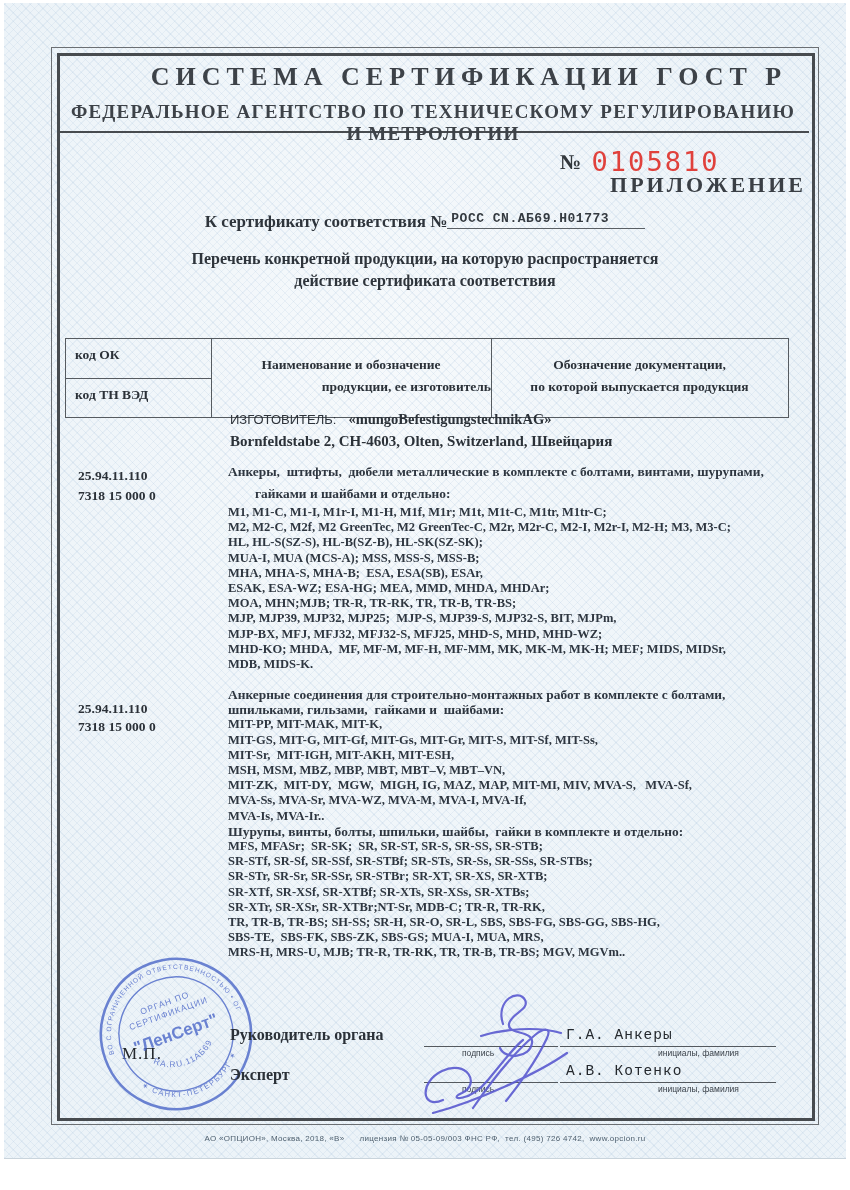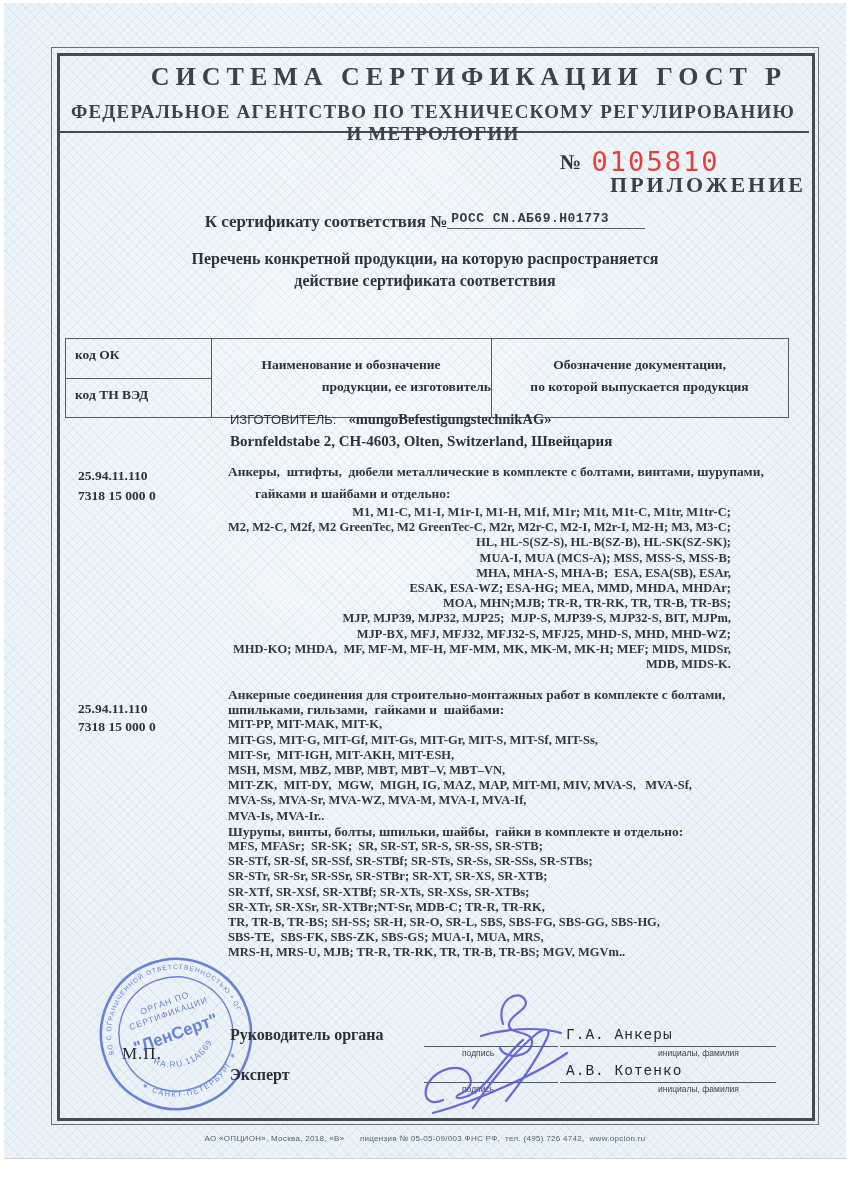--- a/index.html
+++ b/index.html
@@ -94,21 +94,21 @@
   <div class="abs mfr-name" style="left:230px;top:433px;font-size:15px;">Bornfeldstabe 2, CH-4603, Olten, Switzerland, Швейцария</div>
 
   <div class="abs codes" style="left:78px;top:468px;">25.94.11.110</div>
   <div class="abs codes" style="left:78px;top:488px;">7318 15 000 0</div>
 
   <div class="abs" style="left:228px;top:461px;">
     <div class="line desc" style="line-height:22px;">Анкеры,  штифты,  дюбели металлические в комплекте с болтами, винтами, шурупами,</div>
     <div class="line desc" style="line-height:22px;margin-left:27px;">гайками и шайбами и отдельно:</div>
   </div>
 
-  <div class="abs" style="left:228px;top:505px;text-align:right;">
+  <div class="abs" style="left:228px;top:505px;">
     <div class="line">M1, M1-C, M1-I, M1r-I, M1-H, M1f, M1r; M1t, M1t-C, M1tr, M1tr-C;</div>
     <div class="line">M2, M2-C, M2f, M2 GreenTec, M2 GreenTec-C, M2r, M2r-C, M2-I, M2r-I, M2-H; M3, M3-C;</div>
     <div class="line">HL, HL-S(SZ-S), HL-B(SZ-B), HL-SK(SZ-SK);</div>
     <div class="line">MUA-I, MUA (MCS-A); MSS, MSS-S, MSS-B;</div>
     <div class="line">MHA, MHA-S, MHA-B;  ESA, ESA(SB), ESAr,</div>
     <div class="line">ESAK, ESA-WZ; ESA-HG; MEA, MMD, MHDA, MHDAr;</div>
     <div class="line">MOA, MHN;MJB; TR-R, TR-RK, TR, TR-B, TR-BS;</div>
     <div class="line">MJP, MJP39, MJP32, MJP25;  MJP-S, MJP39-S, MJP32-S, BIT, MJPm,</div>
     <div class="line">MJP-BX, MFJ, MFJ32, MFJ32-S, MFJ25, MHD-S, MHD, MHD-WZ;</div>
     <div class="line">MHD-KO; MHDA,  MF, MF-M, MF-H, MF-MM, MK, MK-M, MK-H; MEF; MIDS, MIDSr,</div>

